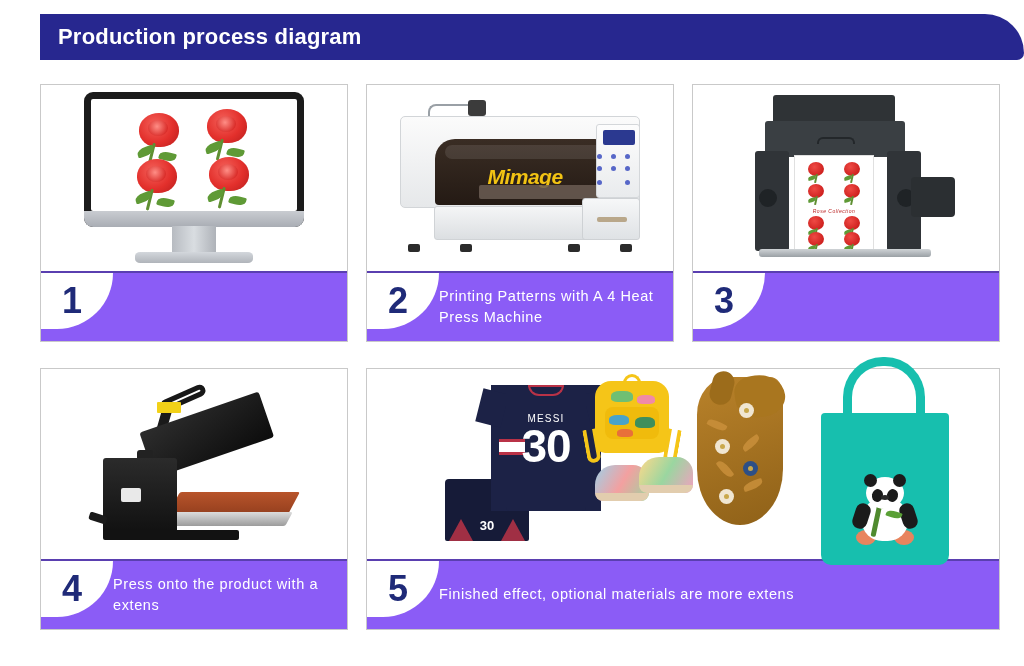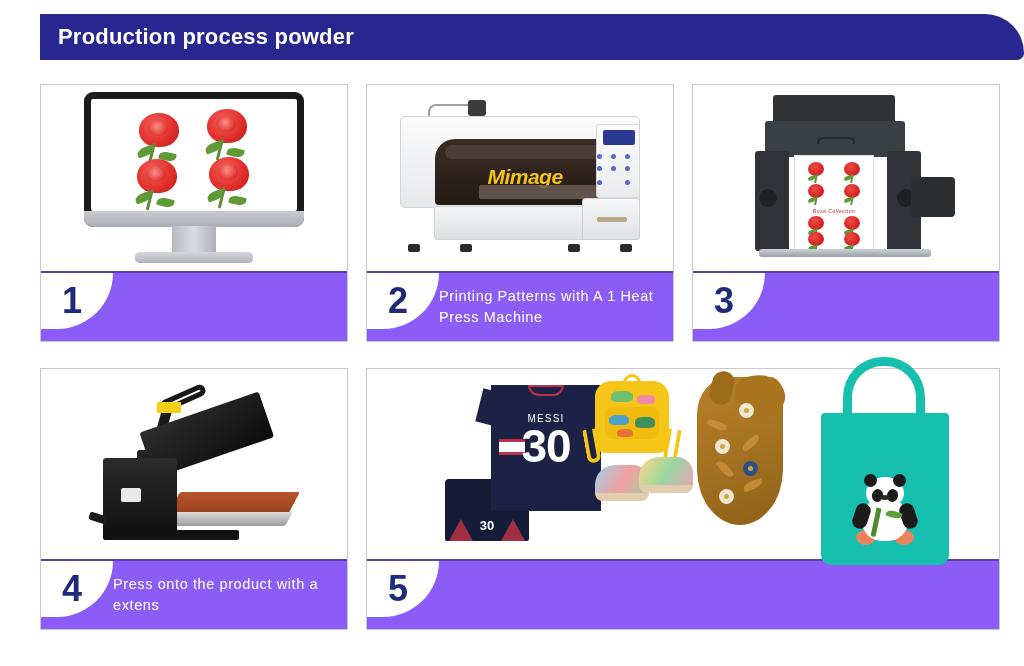--- a/index.html
+++ b/index.html
@@ -219,21 +219,21 @@
   .panda-bamboo { position:absolute; left:26px; top:28px; width:5px; height:34px; background:#4f8a2e; border-radius:2px; transform:rotate(12deg); }
   .panda-bamboo-leaf { position:absolute; width:16px; height:7px; background:#5aa036; border-radius:60% 10% 60% 10%; }
   .panda-nose { position:absolute; left:50%; transform:translateX(-50%); top:18px; width:8px; height:5px; border-radius:50%; background:#2a2a2a; }
 </style>
 </head>
 <body>
 
 <div class="page">
 
   <div class="header-banner">
-    <div class="header-title">Production process powder</div>
+    <div class="header-title">Production process diagram</div>
   </div>
 
   <div class="card" id="card-1">
     <div class="card-media">
       <div class="monitor-wrap">
         <div class="mon-bezel">
           <div class="mon-screen">
             <div class="rose" id="rose-a">
               <div class="bloom"></div>
                 <div class="stem"></div>
@@ -297,21 +297,21 @@
         <div class="pr-drawer"></div>
         <div class="pr-foot" style="left:14px;"></div>
         <div class="pr-foot" style="left:66px;"></div>
         <div class="pr-foot" style="right:66px;"></div>
         <div class="pr-foot" style="right:14px;"></div>
       </div>
     </div>
     <div class="card-footer">
       <div class="step-cut"></div>
       <div class="step-num">2</div>
-      <div class="card-caption">Printing Patterns with A 1 Heat Press Machine</div>
+      <div class="card-caption">Printing Patterns with A 4 Heat Press Machine</div>
     </div>
   </div>
 
   <div class="card" id="card-3">
     <div class="card-media">
       <div class="shaker">
         <div class="sh-top"></div>
         <div class="sh-mid"></div>
         <div class="sh-handle"></div>
         <div class="sh-leftcol"></div>
@@ -446,20 +446,21 @@
           <div class="swim-flower blue" style="left:46px; top:84px;"></div>
           <div class="swim-flower" style="left:22px; top:112px;"></div>
         </div>
 
       </div>
     </div>
 
     <div class="card-footer">
       <div class="step-cut"></div>
       <div class="step-num">5</div>
+      <div class="card-caption single">Finished effect, optional materials are more extens</div>
     </div>
 
     <div class="tote">
       <div class="tote-handle"></div>
       <div class="tote-logo"></div>
       <div class="panda">
         <div class="panda-leg" style="left:8px; bottom:0;"></div>
         <div class="panda-leg" style="right:8px; bottom:0;"></div>
         <div class="panda-body"></div>
         <div class="panda-arm" style="left:6px; top:28px; transform:rotate(18deg);"></div>

